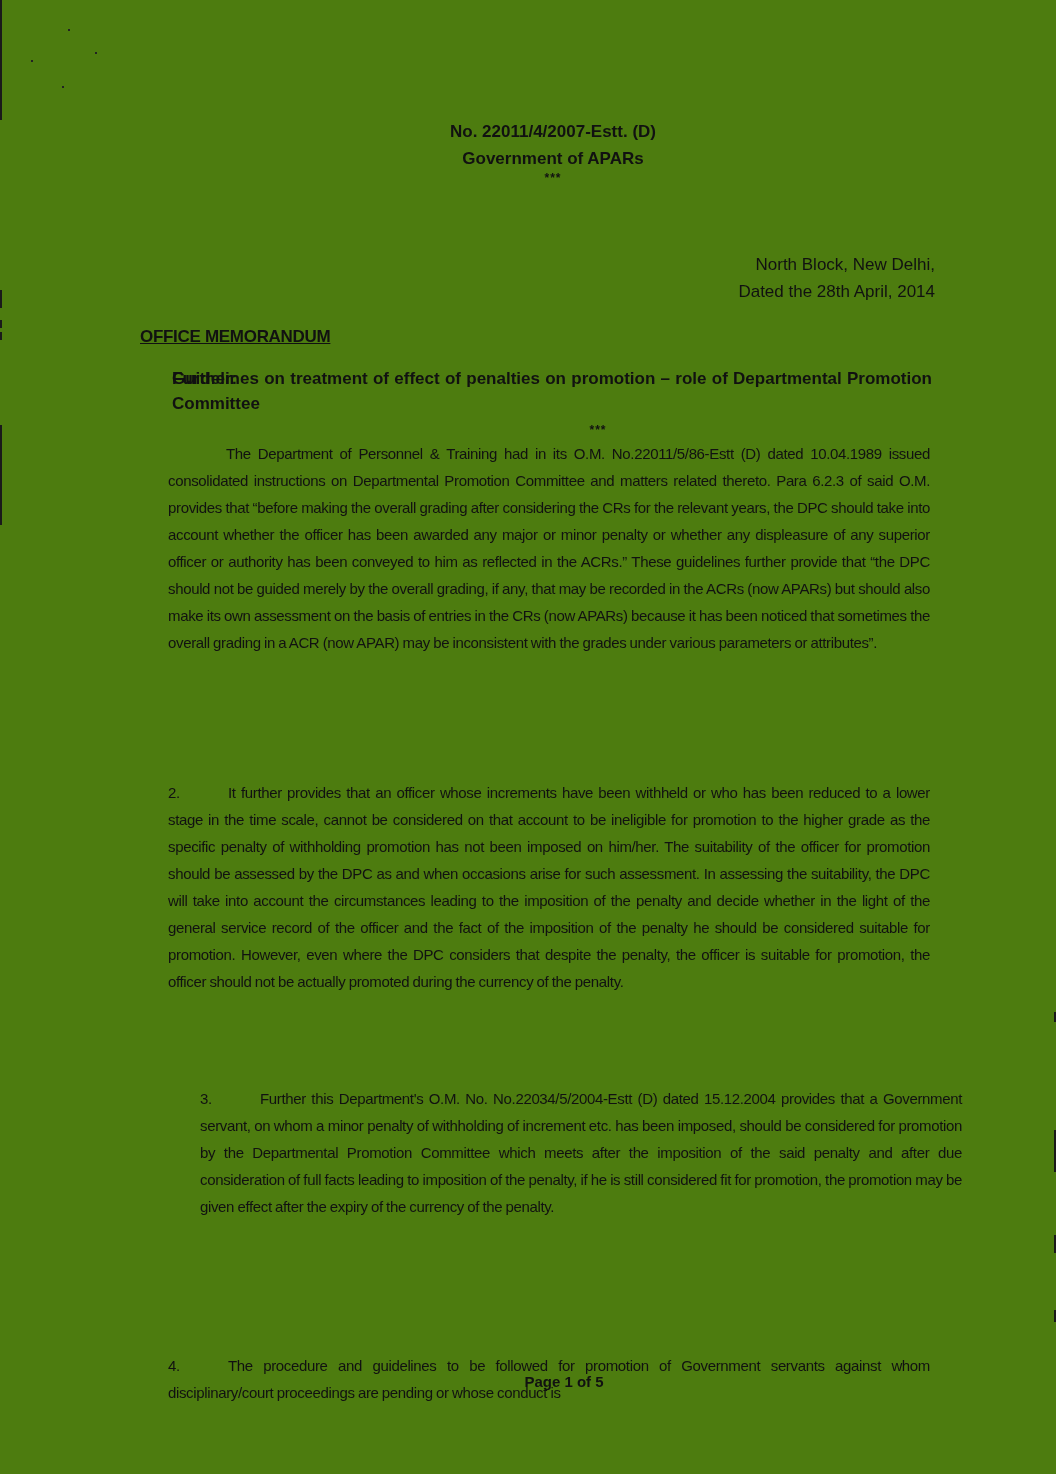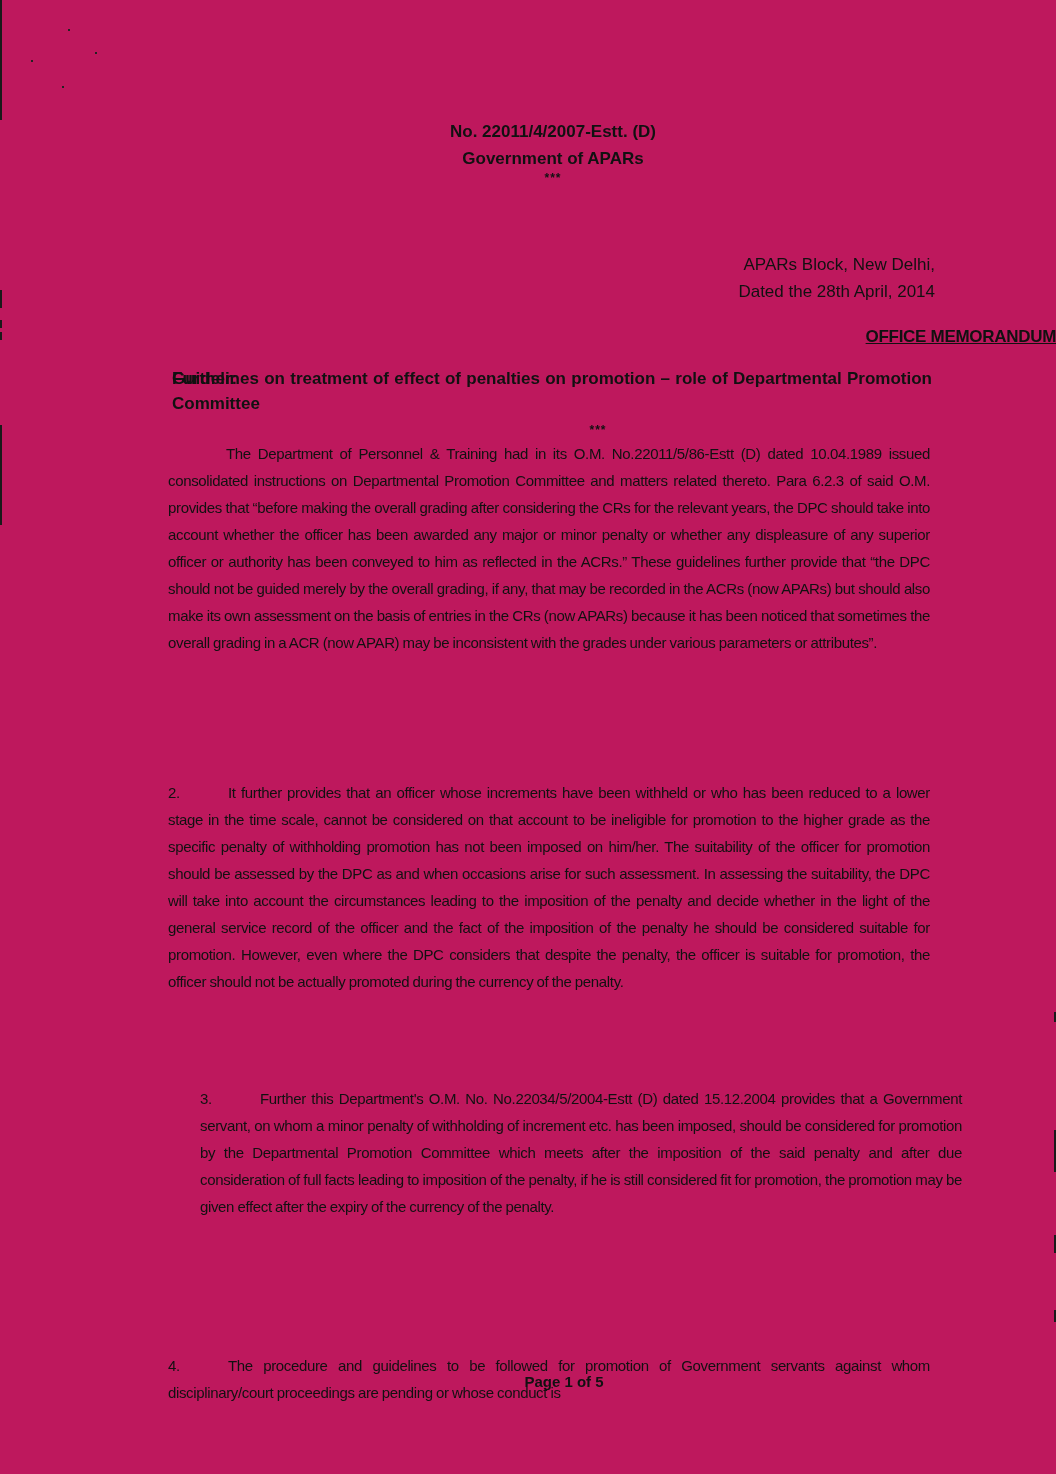--- a/index.html
+++ b/index.html
@@ -12,21 +12,21 @@
       height: 1474px;
       position: relative;
       overflow: hidden;
       font-family: "Liberation Sans", "DejaVu Sans", sans-serif;
       color: #111111;
     }
     .page {
       position: absolute;
       left: 0; top: 0;
       width: 1056px; height: 1474px;
-      background: #be185d;
+      background: #4d7c0f;
     }
     .speck {
       position: absolute;
       width: 2px; height: 2px;
       background: #222;
     }
     .edge-line {
       position: absolute;
       left: 0;
       width: 2px;
@@ -59,21 +59,21 @@
       right: 121px;
       top: 251px;
       text-align: right;
       font-size: 17px;
       line-height: 27px;
     }
     .om-title {
       position: absolute;
       left: 0; top: 327px;
       width: 1056px;
-      text-align: right;
+      text-align: left;
       padding-left: 140px;
       box-sizing: border-box;
       font-weight: bold;
       font-size: 17px;
       text-decoration: underline;
       letter-spacing: -0.3px;
     }
     .subject {
       position: absolute;
       left: 172px; top: 366px;
@@ -153,21 +153,21 @@
   <div class="edge-right" style="top:1235px; height:18px;"></div>
   <div class="edge-right" style="top:1310px; height:12px;"></div>
 
   <div class="header-block">
     <div>No. 22011/4/2007-Estt. (D)</div>
     <div>Government of APARs</div>
     <div class="stars">***</div>
   </div>
 
   <div class="place-date">
-    <div>APARs Block, New Delhi,</div>
+    <div>North Block, New Delhi,</div>
     <div>Dated the 28th April, 2014</div>
   </div>
 
   <div class="om-title">OFFICE MEMORANDUM</div>
 
   <div class="subject">
     <span class="label">Further:</span>
     <div class="text">Guidelines on treatment of effect of penalties on promotion – role of Departmental Promotion Committee</div>
   </div>
   <div class="subject-stars">***</div>

